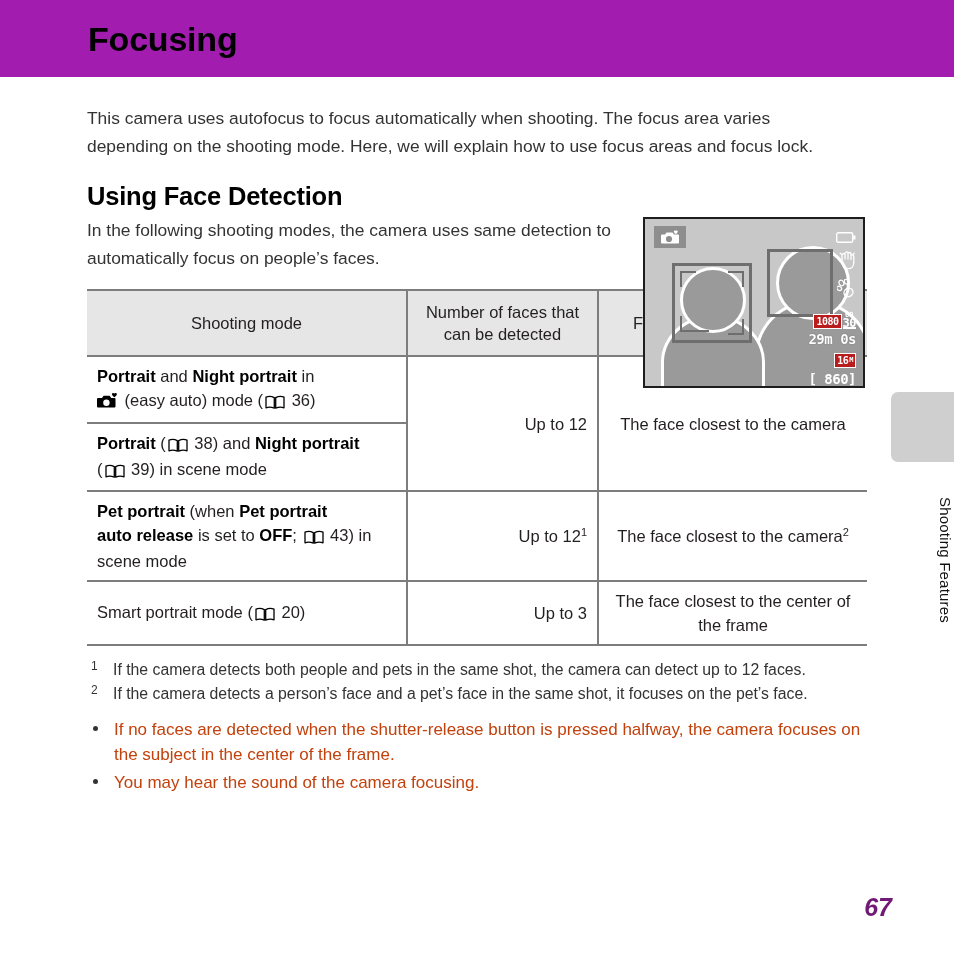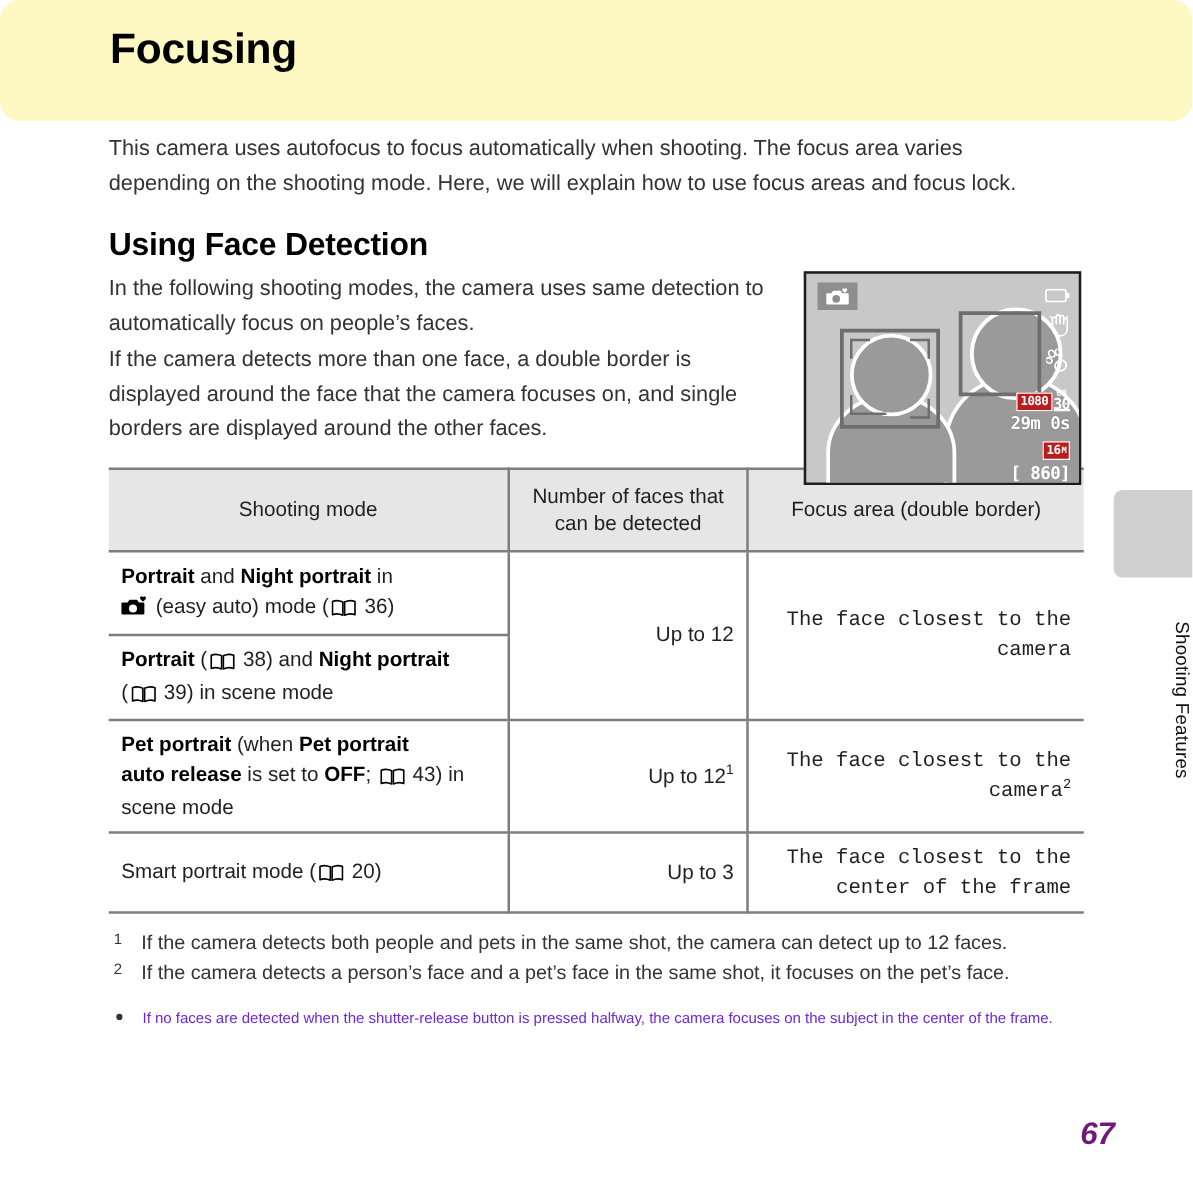--- a/index.html
+++ b/index.html
@@ -9,23 +9,22 @@
     background: #ffffff;
     font-family: "Liberation Sans", sans-serif;
     color: #231f20;
     position: relative;
     overflow: hidden;
   }
 
   
   .chapter-band {
     position: absolute; left: 0; top: 0;
-    width: 954px; height: 97px;
-    background: #fef9c3;
-    border-radius: 16px;
+    width: 954px; height: 77px;
+    background: #a21caf;
   }
   .chapter-title {
     position: absolute; left: 88px; top: 20px;
     font-size: 34px; font-weight: bold; color: #000;
     letter-spacing: -0.2px;
   }
 
   
   .content { position: absolute; left: 87px; top: 88px; width: 780px; }
 
@@ -167,21 +166,21 @@
   }
 
   table.spec td {
     font-size: 16.5px;
     line-height: 24px;
     padding: 7px 10px;
     color: #231f20;
   }
   td.mode { text-align: left; }
   td.count { text-align: right; padding-right: 14px; }
-  td.area  { text-align: right; font-family: Liberation Mono, monospace; }
+  td.area  { text-align: center; }
   .thin-div td { border-bottom: 1.5px solid #8c8c8c; }
   b { font-weight: bold; color: #000; }
   sup { font-size: 11px; vertical-align: super; line-height: 0; }
 
   
   .bookmark { display: inline-block; vertical-align: -2px; margin: 0 1px; }
 
   
   .easyauto { display: inline-block; vertical-align: -3px; margin-right: 2px; }
 
@@ -191,21 +190,21 @@
     position: relative; padding-left: 26px;
     font-size: 15.8px; line-height: 23px; color: #333;
     margin-bottom: 1px;
   }
   .fn .fn-mark {
     position: absolute; left: 4px; top: -3px; font-size: 12px; color: #333;
   }
   .bullets { margin-top: 12px; width: 790px; }
   .bl {
     position: relative; padding-left: 27px;
-    font-size: 12px; line-height: 25px; color: #6d28d9;
+    font-size: 17px; line-height: 25px; color: #c2410c;
     margin-bottom: 3px;
   }
   .bl .dot {
     position: absolute; left: 6px; top: 9px;
     width: 5px; height: 5px; border-radius: 50%; background: #333;
   }
 
   
   .side-tab {
     position: absolute; left: 891px; top: 392px;
@@ -239,21 +238,20 @@
 
 <div class="content">
 
   <p class="intro">This camera uses autofocus to focus automatically when shooting. The focus area varies depending on the shooting mode. Here, we will explain how to use focus areas and focus lock.</p>
 
   <h2 class="section-heading">Using Face Detection</h2>
 
   <div class="two-col">
     <div class="left-col">
       <p class="para">In the following shooting modes, the camera uses same detection to automatically focus on people’s faces.</p>
-      <p class="para">If the camera detects more than one face, a double border is displayed around the face that the camera focuses on, and single borders are displayed around the other faces.</p>
     </div>
 
     <div class="lcd-wrap">
       <div class="lcd-inner">
 
         <div class="scene-icon-box">
           <svg width="22" height="15" viewBox="0 0 22 15">
             <path d="M2 4.5 h4 l1.5 -2 h6 l1.5 2 h4 a1 1 0 0 1 1 1 v7 a1 1 0 0 1 -1 1 h-16 a1 1 0 0 1 -1 -1 v-7 a1 1 0 0 1 1 -1 z" fill="#ffffff"></path>
             <circle cx="10" cy="9" r="3.1" fill="#8e8e8e"></circle>
             <path d="M16.8 1.1 c0.8 -1.1 2.4 -0.3 1.9 1 c-0.3 0.8 -1.3 1.6 -1.9 2 c-0.6 -0.4 -1.6 -1.2 -1.9 -2 c-0.5 -1.3 1.1 -2.1 1.9 -1 z" fill="#ffffff"></path>
@@ -387,19 +385,23 @@
       <span class="fn-mark">2</span>
       <span>If the camera detects a person’s face and a pet’s face in the same shot, it focuses on the pet’s face.</span>
     </div>
   </div>
 
   <div class="bullets">
     <div class="bl">
       <span class="dot"></span>
       <span>If no faces are detected when the shutter-release button is pressed halfway, the camera focuses on the subject in the center of the frame.</span>
     </div>
+    <div class="bl">
+      <span class="dot"></span>
+      <span>You may hear the sound of the camera focusing.</span>
+    </div>
   </div>
 </div>
 
 <div class="side-tab"></div>
 <div class="side-tab-label">Shooting Features</div>
 
 <div class="page-num">67</div>
 
 </body></html>

